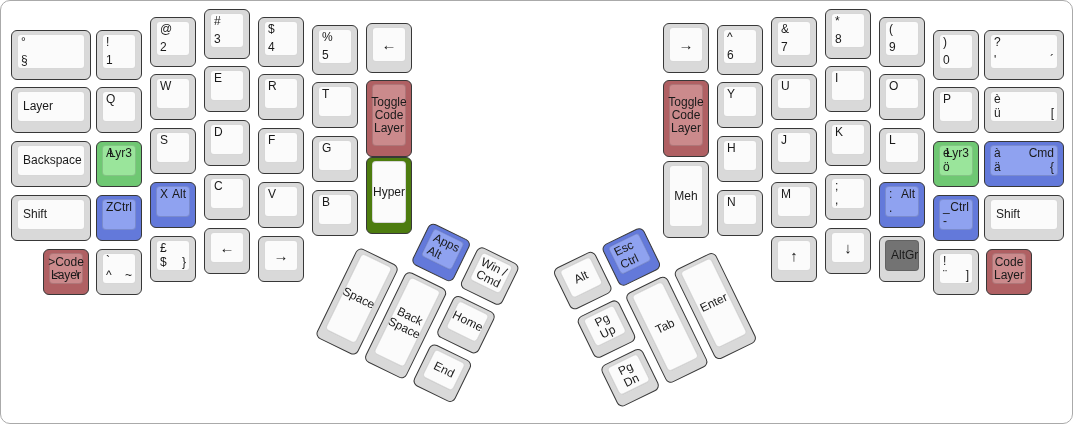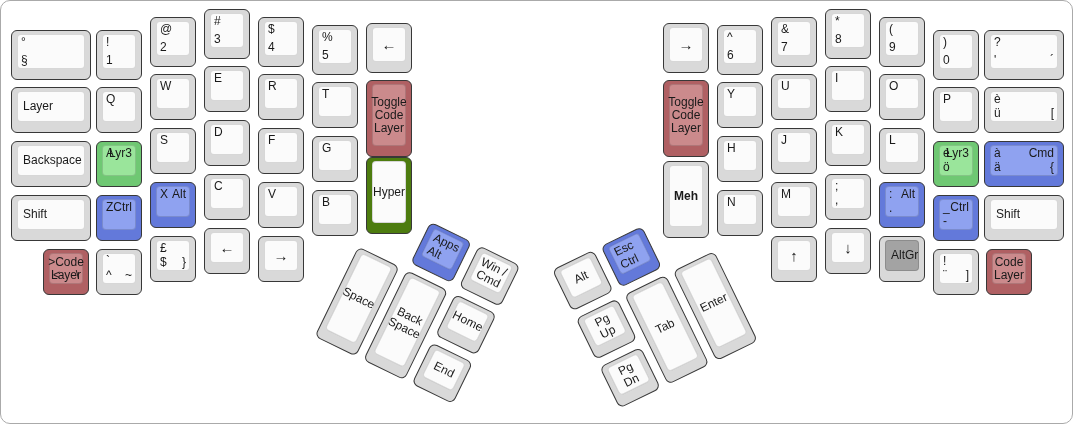--- a/index.html
+++ b/index.html
@@ -211,21 +211,21 @@
         </div>
       </div>
       <div class="key" style="left: 662px; top: 79px; width: 46px; height: 77px; background: rgb(176, 96, 99);">
         <div class="surface" style="background: rgb(203, 138, 140);">
           <span class="lg ctr">Toggle
 Code
 Layer</span>
         </div>
       </div>
       <div class="key" style="left: 662px; top: 160px; width: 46px; height: 77px; background: rgb(217, 217, 217);">
-        <div class="surface" style="background: rgb(251, 251, 251); font-weight: bold;">
+        <div class="surface" style="background: rgb(251, 251, 251);">
           <span class="lg ctr">Meh</span>
         </div>
       </div>
       <div class="key" style="left: 716px; top: 24px; width: 46px; height: 50px; background: rgb(217, 217, 217);">
         <div class="surface" style="background: rgb(251, 251, 251);">
           <span class="lg tl">^</span>
           <span class="lg bl">6</span>
         </div>
       </div>
       <div class="key" style="left: 716px; top: 81px; width: 46px; height: 46px; background: rgb(217, 217, 217);">
@@ -313,21 +313,21 @@
         </div>
       </div>
       <div class="key" style="left: 878px; top: 181px; width: 46px; height: 46px; background: rgb(99, 121, 218);">
         <div class="surface" style="background: rgb(143, 162, 240);">
           <span class="lg tl">:</span>
           <span class="lg tr">Alt</span>
           <span class="lg bl">.</span>
         </div>
       </div>
       <div class="key" style="left: 878px; top: 235px; width: 46px; height: 46px; background: rgb(217, 217, 217);">
-        <div class="surface" style="background: #a3a3a3; text-decoration: underline;">
+        <div class="surface" style="background: #737373; text-decoration: underline;">
           <span class="lg midleft">AltGr</span>
         </div>
       </div>
       <div class="key" style="left: 932px; top: 29px; width: 46px; height: 50px; background: rgb(217, 217, 217);">
         <div class="surface" style="background: rgb(251, 251, 251);">
           <span class="lg tl">)</span>
           <span class="lg bl">0</span>
         </div>
       </div>
       <div class="key" style="left: 932px; top: 86px; width: 46px; height: 46px; background: rgb(217, 217, 217);">

